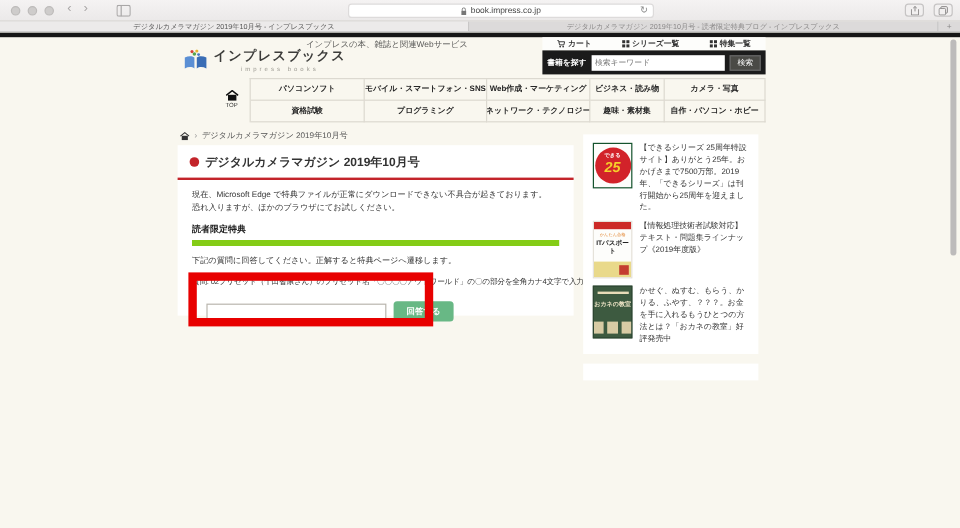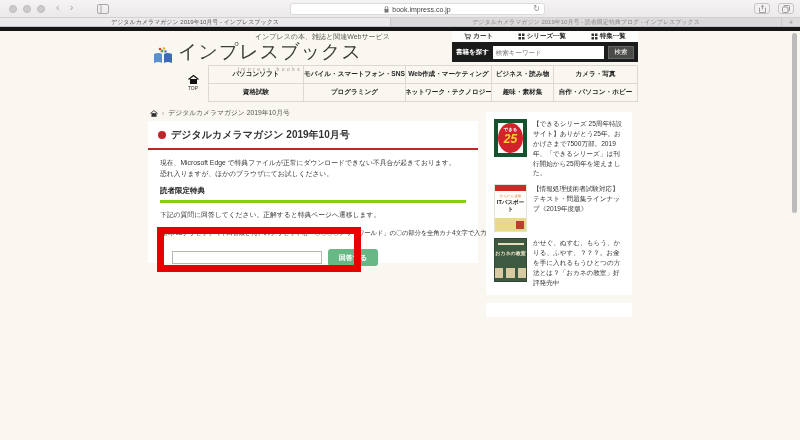--- a/index.html
+++ b/index.html
@@ -29,21 +29,21 @@
     border-right:1px solid #c9c7c7; overflow:hidden; white-space:nowrap; }
   .tab.active { background:#eceaea; color:#555; }
   .newtab { width:18px; font-size:7px; color:#8a8888; display:flex; align-items:center; justify-content:center; }
 
   
   .page { position:absolute; top:27px; left:0; width:800px; height:413px; background:#f9f7ef; overflow:hidden; }
   .blackbar { position:absolute; top:0; left:0; width:800px; height:4px; background:#161616; }
 
   .tagline { position:absolute; top:5px; left:255px; font-size:7px; color:#5a5a58; }
   .logo { position:absolute; top:12px; left:152px; display:flex; align-items:center; gap:4px; }
-  .logo-text .jp { font-size:19px; font-weight:normal; color:#3c3c3a; letter-spacing:1px; }
+  .logo-text .jp { font-size:11px; font-weight:bold; color:#3c3c3a; letter-spacing:1px; }
   .logo-text .en { font-size:5px; color:#9a9890; letter-spacing:2.5px; text-align:center; margin-top:1px; }
 
   .toplinks { position:absolute; top:4px; left:452px; width:186px; height:11px; background:#fdfdfb;
     display:flex; align-items:center; justify-content:space-around; }
   .toplink { display:flex; align-items:center; gap:2px; font-size:6.5px; font-weight:bold; color:#333; }
 
   .searchbox { position:absolute; top:15px; left:452px; width:186px; height:20px; background:#1b1b1b;
     display:flex; align-items:center; padding:0 4px; gap:4px; }
   .searchbox .slabel { color:#fff; font-size:6.5px; font-weight:bold; white-space:nowrap; }
   .searchbox input { flex:1; height:13px; border:none; font-size:6.5px; padding:0 3px; background:#fff; color:#333; min-width:0; }
@@ -63,21 +63,21 @@
     font-size:6.8px; color:#555; }
   .breadcrumb .sep { color:#999; }
 
   .mainpanel { position:absolute; top:94px; left:148px; width:330px; height:142px; background:#ffffff; }
   .title-row { display:flex; align-items:center; gap:5px; padding:7px 10px 6px; border-bottom:2px solid #c3242a; }
   .title-dot { width:8px; height:8px; border-radius:50%; background:#c3242a; flex:none; }
   .page-title { font-size:10px; font-weight:bold; color:#333; white-space:nowrap; }
   .panel-body { padding:8px 12px 0; }
   .notice { font-size:6.8px; color:#333; line-height:1.55; margin-bottom:7px; }
   .bonus-heading { font-size:7.5px; font-weight:bold; color:#222; padding-bottom:4px;
-    border-bottom:3px solid #84cc16; margin-bottom:7px; }
+    border-bottom:5px solid #84cc16; margin-bottom:7px; }
   .instruction { font-size:6.8px; color:#333; margin-bottom:9px; }
   .question { font-size:6.4px; letter-spacing:-0.2px; color:#333; margin-bottom:11px; white-space:nowrap; }
   .answer-row { display:flex; align-items:center; gap:6px; margin-left:12px; }
   .answer-row input { width:150px; height:13px; border:1px solid #b9b6ae; font-size:7px; padding:0 3px; }
   .answer-btn { width:50px; height:17px; background:#68b885; color:#fff; font-size:7px; font-weight:bold;
     border:none; border-radius:3px; display:flex; align-items:center; justify-content:center; }
 
   .redbox { position:absolute; top:200px; left:157px; width:204px; height:45px; border:7px solid #e80000; }
 
   
@@ -87,21 +87,21 @@
     line-height:17px; padding-left:7px; }
   .sb-body { padding:7px 8px; }
   .club-text { font-size:6.8px; color:#333; line-height:1.6; }
   .club-btn { margin:8px auto 2px; width:84px; height:15px; background:#c65054; border-radius:2px;
     color:#fff; font-size:6.8px; display:flex; align-items:center; justify-content:center; }
   .topic-item { display:flex; gap:6px; margin-bottom:6px; }
   .topic-item:last-child { margin-bottom:0; }
   .topic-text { flex:1; font-size:6.6px; color:#333; line-height:1.5; }
   .thumb { flex:none; width:33px; overflow:hidden; position:relative; }
 
-  .thumb-dekiru { height:38px; background:#fdfdfb; border:4px solid #14532d; display:flex; align-items:center; justify-content:center; }
+  .thumb-dekiru { height:38px; background:#fdfdfb; border:1px solid #14532d; display:flex; align-items:center; justify-content:center; }
   .dekiru-badge { width:30px; height:30px; border-radius:50%; background:#d2232a; position:relative; }
   .dekiru-badge .d-top { position:absolute; top:4px; left:0; right:0; text-align:center; color:#fff; font-size:4.5px; font-weight:bold; }
   .dekiru-badge .d-num { position:absolute; top:9px; left:0; right:0; text-align:center; color:#f5d02a; font-size:12px; font-weight:bold; font-style:italic; }
 
   .thumb-itpass { height:48px; background:#fdfdfb; border:1px solid #e5e2da; display:flex; flex-direction:column; }
   .it-red { height:6px; background:#cc2a26; }
   .it-sub { font-size:3.5px; color:#e07b1f; text-align:center; margin-top:3px; }
   .it-title { font-size:5.5px; font-weight:bold; color:#222; text-align:center; margin-top:1px; }
   .it-bottom { margin-top:auto; height:13px; background:#e9d98a; position:relative; }
   .it-bottom::after { content:""; position:absolute; right:2px; bottom:2px; width:8px; height:8px; background:#c43c30; }

